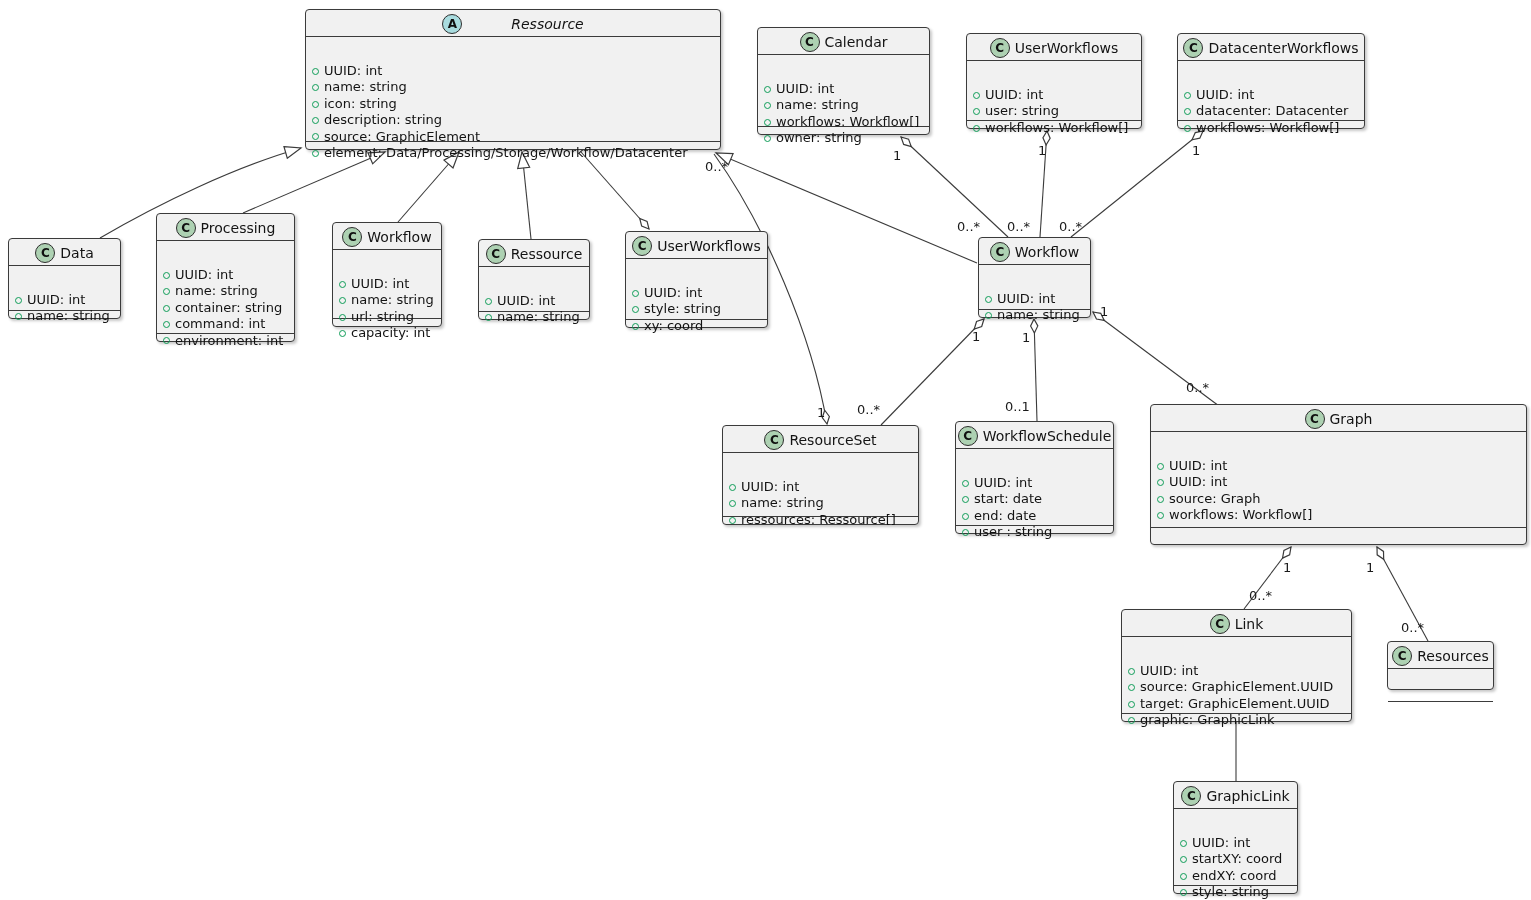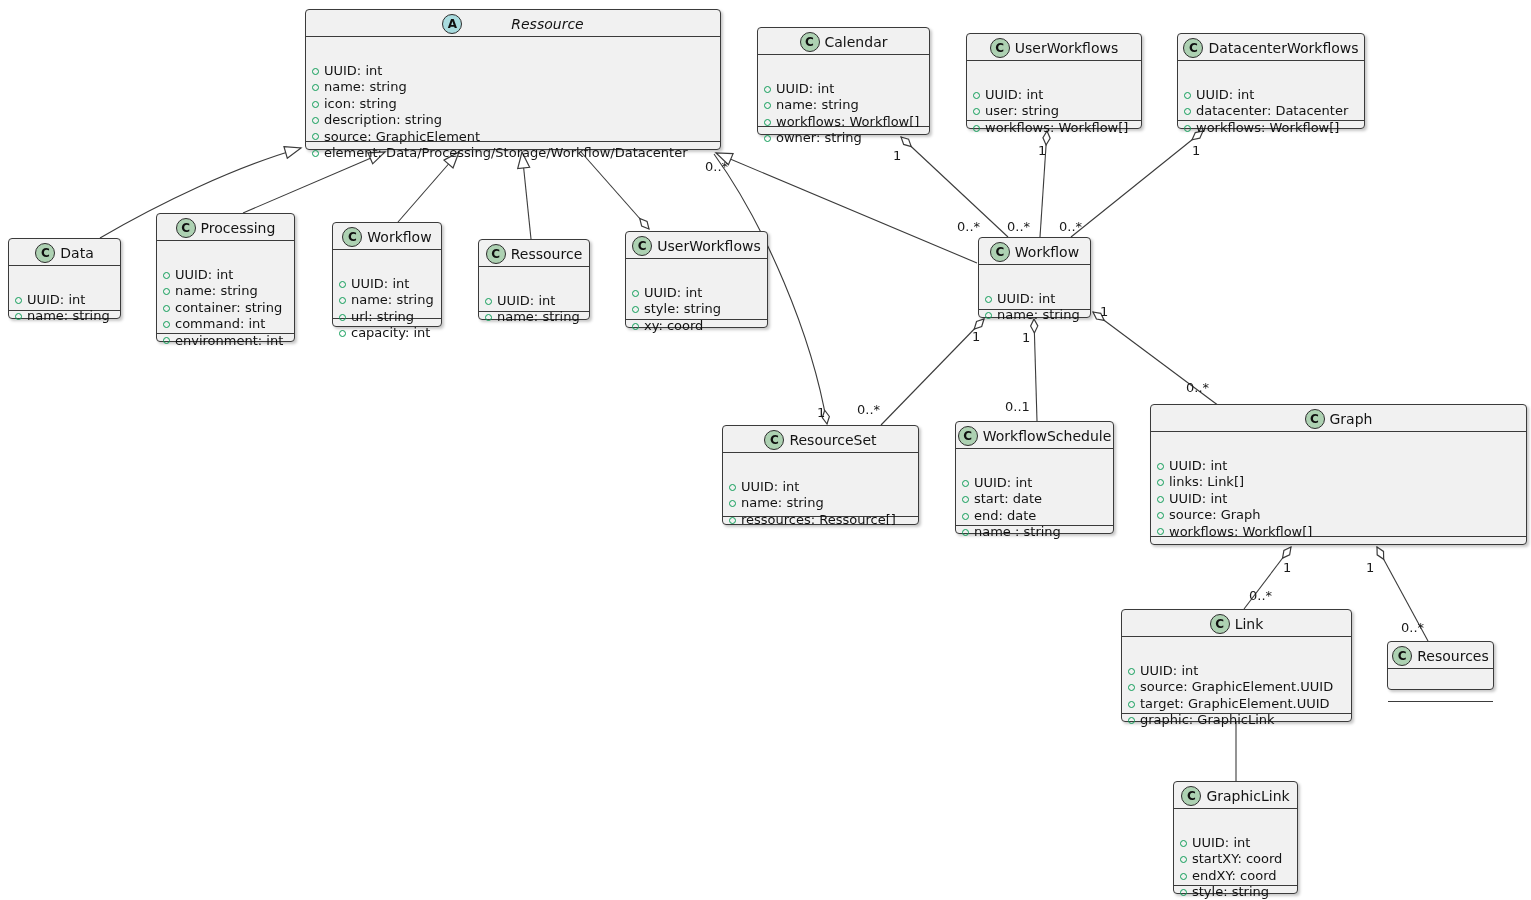--- a/index.html
+++ b/index.html
@@ -337,38 +337,34 @@
         <div class="attr-row">
           <span class="field-dot"></span>
           <span>start: date</span>
         </div>
         <div class="attr-row">
           <span class="field-dot"></span>
           <span>end: date</span>
         </div>
         <div class="attr-row">
           <span class="field-dot"></span>
-          <span>name : string</span>
+          <span>user : string</span>
         </div>
       </div>
       <div class="uml-methods"></div>
     </div>
     <div class="uml-class" style="left: 1150px; top: 404px; width: 377px; height: 141px;">
       <div class="uml-title">
         <span class="circ circ-c">C</span>
         <span class="uml-name">Graph</span>
       </div>
       <div class="uml-attrs">
         <div class="attr-row">
           <span class="field-dot"></span>
           <span>UUID: int</span>
-        </div>
-        <div class="attr-row">
-          <span class="field-dot"></span>
-          <span>links: Link[]</span>
         </div>
         <div class="attr-row">
           <span class="field-dot"></span>
           <span>UUID: int</span>
         </div>
         <div class="attr-row">
           <span class="field-dot"></span>
           <span>source: Graph</span>
         </div>
         <div class="attr-row">

